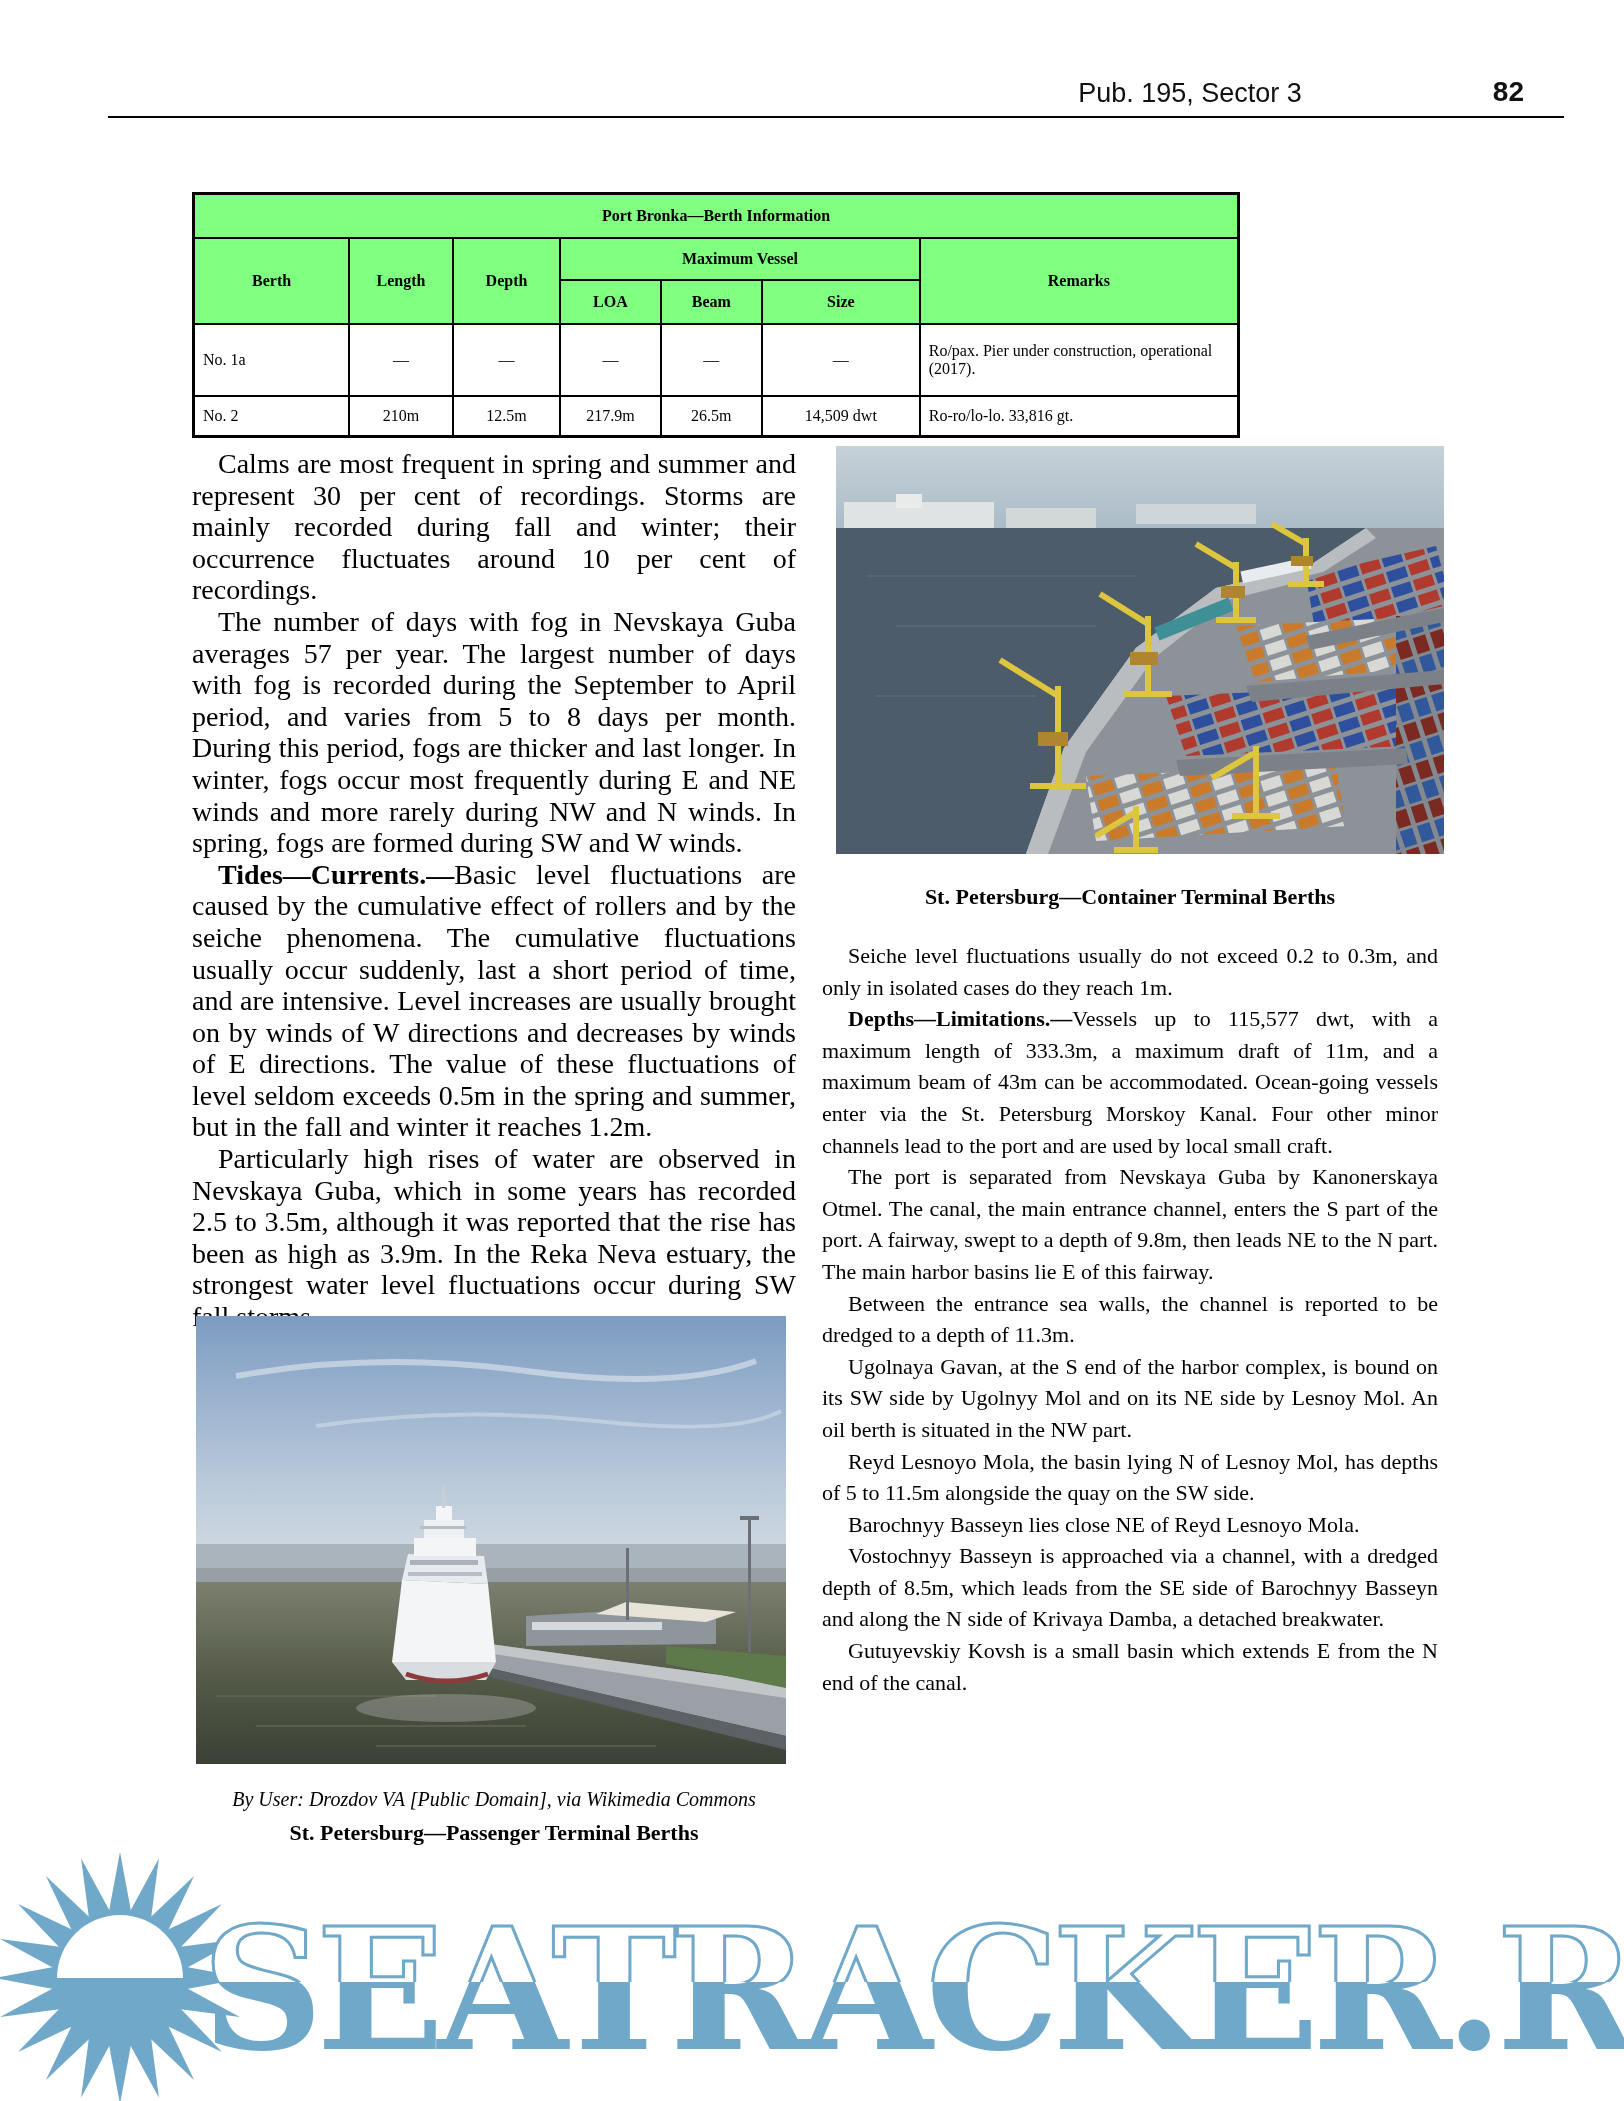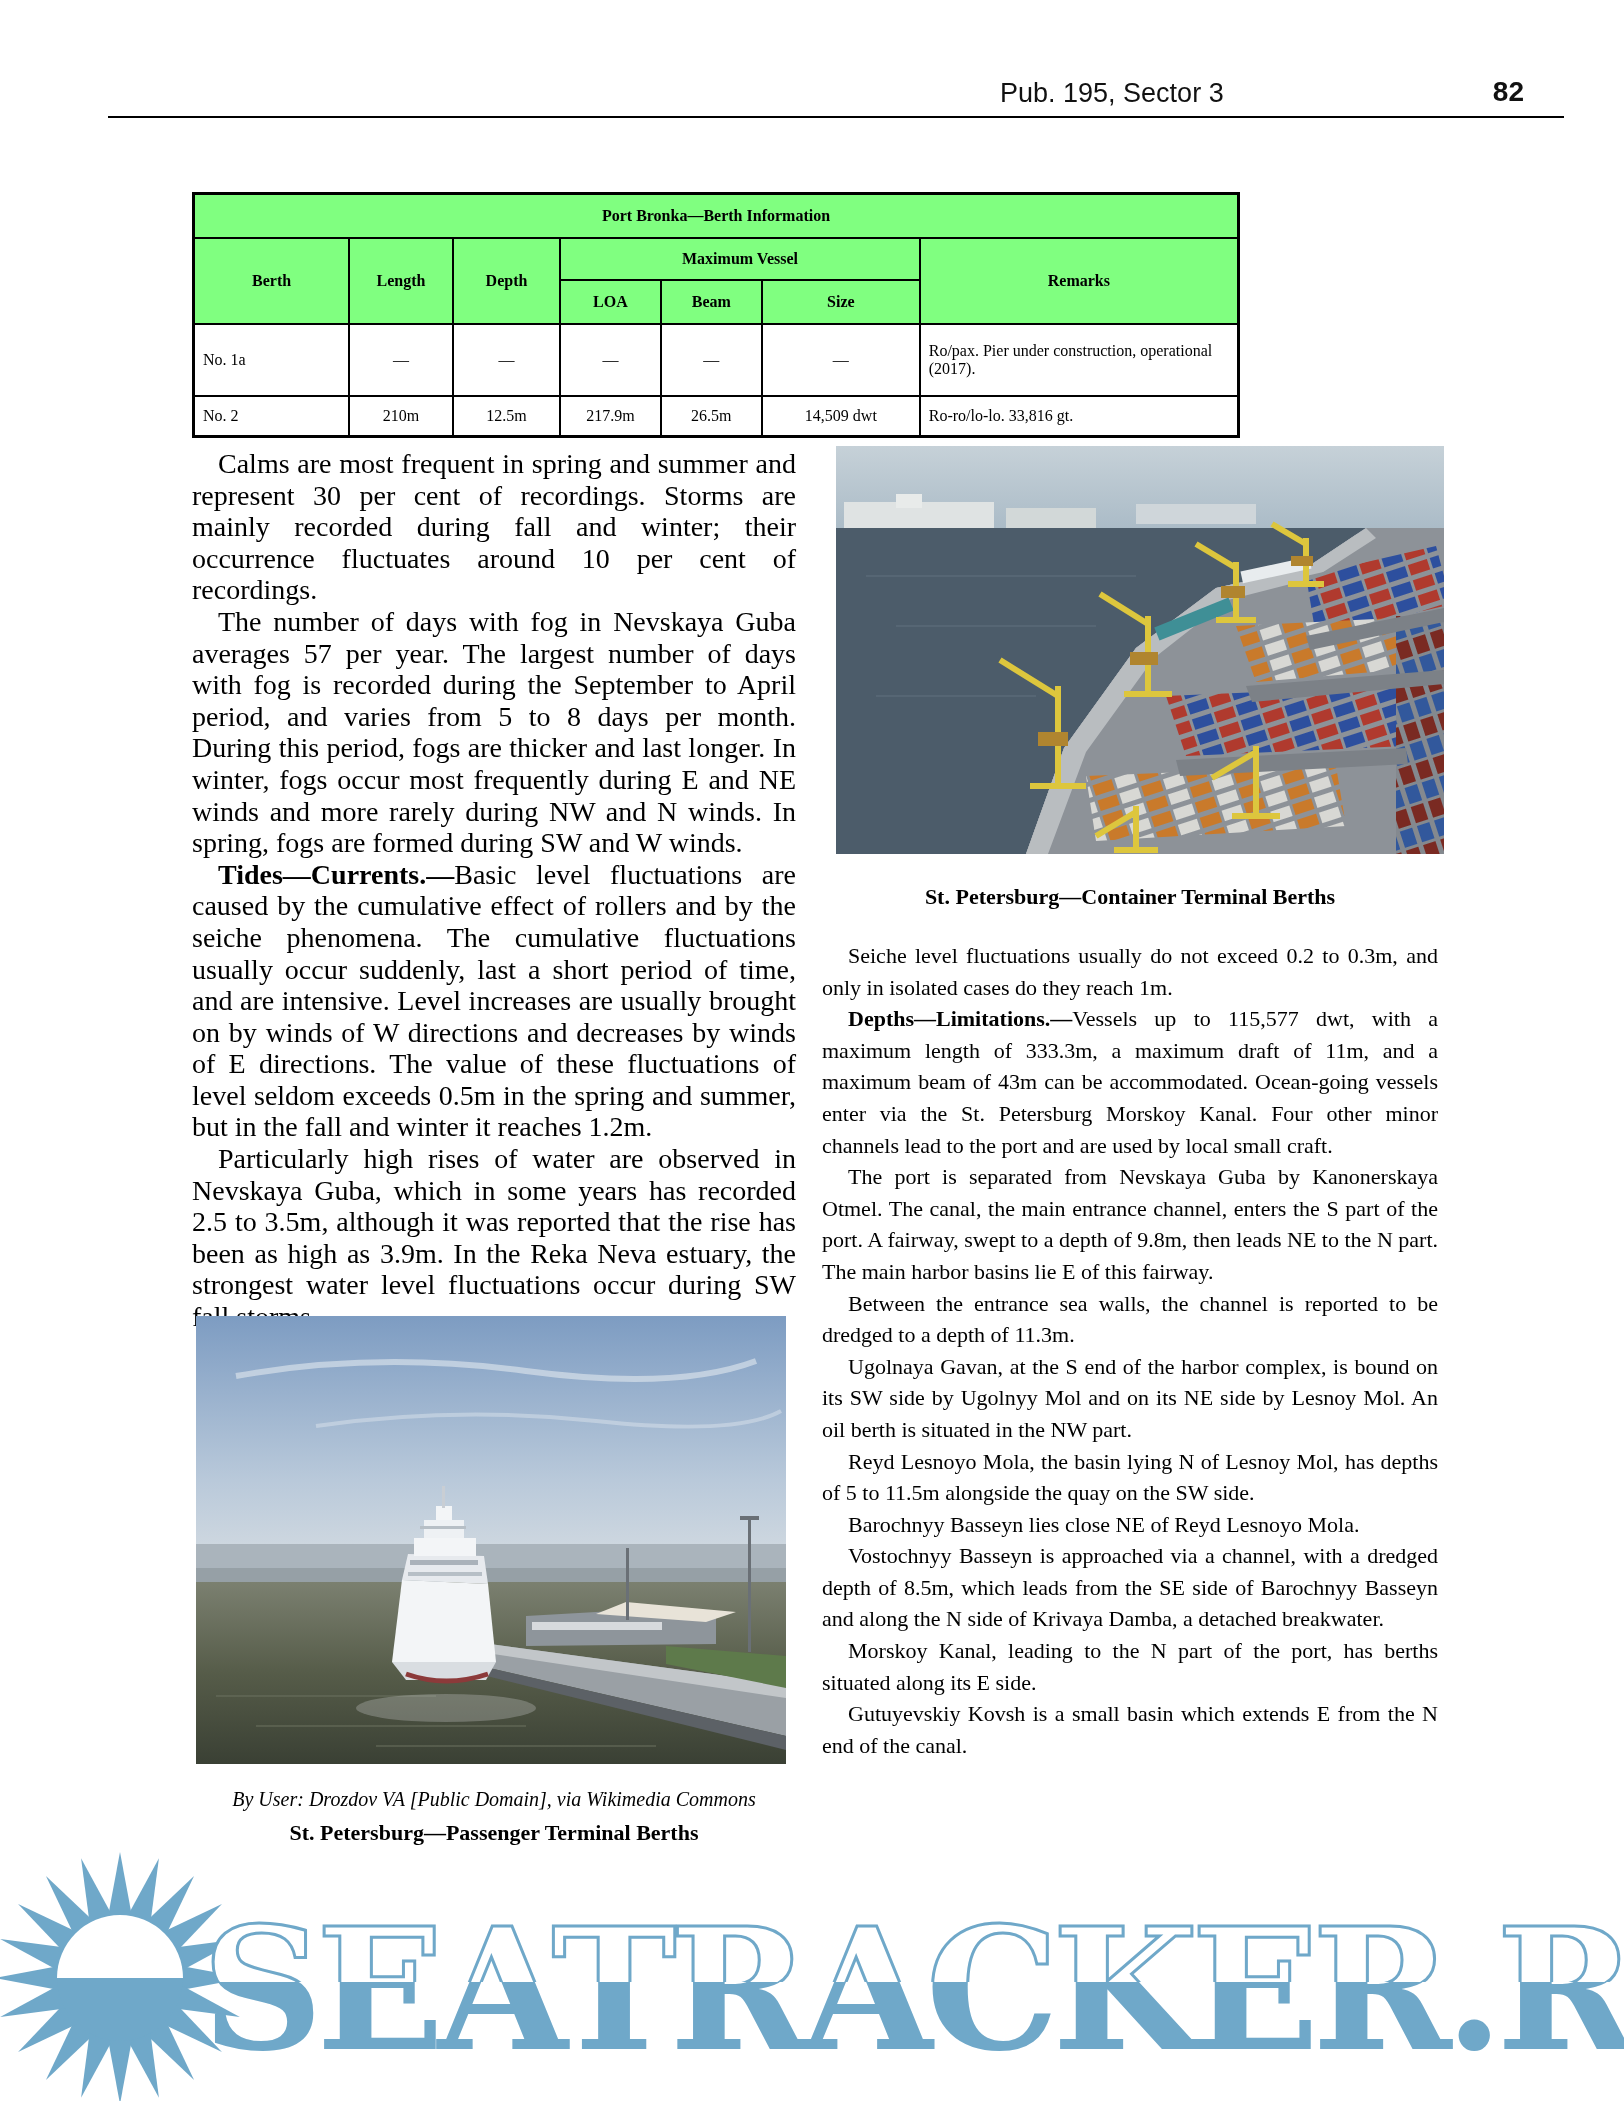--- a/index.html
+++ b/index.html
@@ -7,21 +7,21 @@
     position:relative;
     width:1624px;height:2101px;
     background:#ffffff;
     overflow:hidden;
     font-family:"Liberation Serif", serif;
     color:#000;
   }
   
   .hdr-pub{
     position:absolute;top:78px;left:1000px;width:380px;
-    text-align:left;font-family:"Liberation Sans",sans-serif;
+    text-align:center;font-family:"Liberation Sans",sans-serif;
     font-size:27px;color:#111;
   }
   .hdr-page{
     position:absolute;top:76px;left:1450px;width:74px;
     text-align:right;font-family:"Liberation Sans",sans-serif;
     font-size:28px;font-weight:bold;color:#111;
   }
   .hdr-rule{
     position:absolute;top:116px;left:108px;width:1456px;height:2px;
     background:#000;
@@ -300,18 +300,17 @@
 
     <div class="colR">
       <p class="para"><span>Seiche level fluctuations usually do not exceed 0.2 to 0.3m, and only in isolated cases do they reach 1m.</span></p>
       <p class="para"><span class="lead">Depths—Limitations.—</span><span>Vessels up to 115,577 dwt, with a maximum length of 333.3m, a maximum draft of 11m, and a maximum beam of 43m can be accommodated. Ocean-going vessels enter via the St. Petersburg Morskoy Kanal. Four other minor channels lead to the port and are used by local small craft.</span></p>
       <p class="para"><span>The port is separated from Nevskaya Guba by Kanonerskaya Otmel. The canal, the main entrance channel, enters the S part of the port. A fairway, swept to a depth of 9.8m, then leads NE to the N part. The main harbor basins lie E of this fairway.</span></p>
       <p class="para"><span>Between the entrance sea walls, the channel is reported to be dredged to a depth of 11.3m.</span></p>
       <p class="para"><span>Ugolnaya Gavan, at the S end of the harbor complex, is bound on its SW side by Ugolnyy Mol and on its NE side by Lesnoy Mol. An oil berth is situated in the NW part.</span></p>
       <p class="para"><span>Reyd Lesnoyo Mola, the basin lying N of Lesnoy Mol, has depths of 5 to 11.5m alongside the quay on the SW side.</span></p>
       <p class="para"><span>Barochnyy Basseyn lies close NE of Reyd Lesnoyo Mola.</span></p>
       <p class="para"><span>Vostochnyy Basseyn is approached via a channel, with a dredged depth of 8.5m, which leads from the SE side of Barochnyy Basseyn and along the N side of Krivaya Damba, a detached breakwater.</span></p>
-      <p class="para"><span>Morskoy Kanal, leading to the N part of the port, has berths situated along its E side.</span></p>
       <p class="para"><span>Gutuyevskiy Kovsh is a small basin which extends E from the N end of the canal.</span></p>
     </div>
 
   </div>
 </div>
 
 </body></html>

